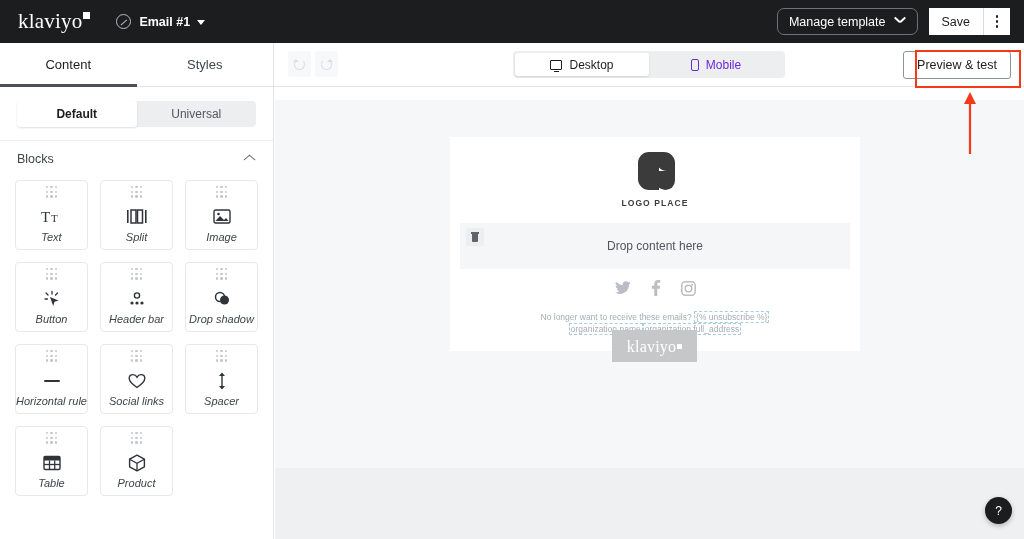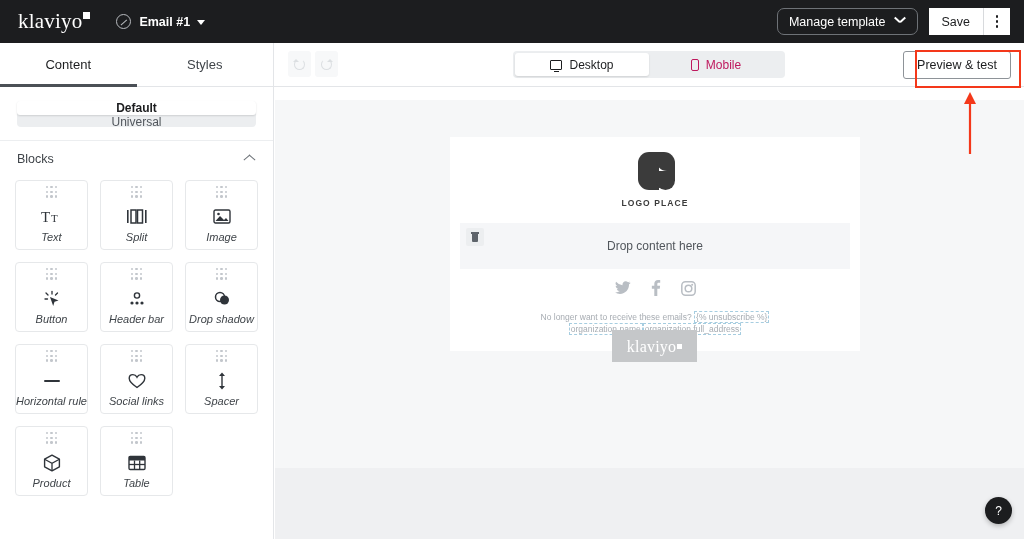--- a/index.html
+++ b/index.html
@@ -77,21 +77,21 @@
     font-size: 13px; color: #3f4449; cursor: pointer; position: relative;
   }
   .side-tab.active { color: #1c1d1f; }
   .side-tab.active::after {
     content: ""; position: absolute; left: 0; right: 0; bottom: -1px;
     height: 3px; background: #4b5056;
   }
   .segwrap { padding: 14px 17px 13px 17px; }
   .segment {
     display: flex; background: #eceef0; border-radius: 4px;
-    height: 26px; padding: 0; flex-direction: column;
+    height: 26px; padding: 0;
   }
   .seg-item {
     flex: 1; display: flex; align-items: center; justify-content: center;
     font-size: 12px; color: #52575d; border-radius: 3px; cursor: pointer;
   }
   .seg-item.active {
     background: #ffffff; color: #1c1d1f; font-weight: bold;
     box-shadow: 0 1px 2px rgba(0,0,0,.13);
   }
   .sec-head {
@@ -144,21 +144,21 @@
     content: ""; position: absolute; left: -2.2px; top: -1px;
     border-left: 3px solid transparent; border-right: 3px solid transparent;
     border-bottom: 3.6px solid #dcdfe2;
   }
   .device-toggle {
     position: absolute; left: 50%; transform: translateX(-50%); top: 8px;
     display: flex; background: #eceef0; border-radius: 4px; padding: 2px; width: 272px; height: 27px;
   }
   .dev-item {
     flex: 1; display: flex; align-items: center; justify-content: center; gap: 7px;
-    font-size: 12px; color: #be185d; border-radius: 3px; cursor: pointer;
+    font-size: 12px; color: #6d28d9; border-radius: 3px; cursor: pointer;
   }
   .dev-item.active { background: #ffffff; color: #1c1d1f; box-shadow: 0 1px 2px rgba(0,0,0,.12); }
   .mon { width: 12px; height: 10px; border: 1.4px solid currentColor; border-radius: 1px; position: relative; }
   .mon::after { content: ""; position: absolute; left: 2.5px; bottom: -3.6px; width: 5px; height: 1.4px; background: currentColor; }
   .phone { width: 8px; height: 12px; border: 1.4px solid currentColor; border-radius: 2px; }
   .btn-preview {
     position: absolute; right: 13px; top: 8px; height: 28px; padding: 0 13px;
     background: #ffffff; border: 1px solid #8e9398; border-radius: 3px;
     font-size: 12.5px; color: #1c1d1f; cursor: pointer;
     display: flex; align-items: center;
@@ -495,50 +495,50 @@
             <i></i>
             <i></i>
             <i></i>
             <i></i>
             <i></i>
             <i></i>
             <i></i>
             <i></i>
           </span>
         <span class="block-ico">
-          <svg width="18" height="18" viewBox="0 0 18 18">
-              <path d="M9 1.2 L16.4 5.2 L16.4 12.8 L9 16.8 L1.6 12.8 L1.6 5.2 Z" fill="none" stroke="#2f343a" stroke-width="1.4" stroke-linejoin="round"></path>
-              <path d="M1.6 5.2 L9 9.2 L16.4 5.2 M9 9.2 L9 16.8" fill="none" stroke="#2f343a" stroke-width="1.3"></path>
-            </svg>
-        </span>
-        <span class="block-lbl">Product</span>
-      </div>
-
-      <div class="block-card">
-        <span class="grip">
-            <i></i>
-            <i></i>
-            <i></i>
-            <i></i>
-            <i></i>
-            <i></i>
-            <i></i>
-            <i></i>
-            <i></i>
-          </span>
-        <span class="block-ico">
           <svg width="18" height="16" viewBox="0 0 18 16">
               <rect x="1" y="1.5" width="16" height="13" rx="1.2" fill="none" stroke="#2f343a" stroke-width="1.4"></rect>
               <rect x="1" y="1.5" width="16" height="4" fill="#2f343a"></rect>
               <line x1="1" y1="9.5" x2="17" y2="9.5" stroke="#2f343a" stroke-width="1.3"></line>
               <line x1="6.5" y1="5.5" x2="6.5" y2="14.5" stroke="#2f343a" stroke-width="1.3"></line>
               <line x1="11.7" y1="5.5" x2="11.7" y2="14.5" stroke="#2f343a" stroke-width="1.3"></line>
             </svg>
         </span>
         <span class="block-lbl">Table</span>
+      </div>
+
+      <div class="block-card">
+        <span class="grip">
+            <i></i>
+            <i></i>
+            <i></i>
+            <i></i>
+            <i></i>
+            <i></i>
+            <i></i>
+            <i></i>
+            <i></i>
+          </span>
+        <span class="block-ico">
+          <svg width="18" height="18" viewBox="0 0 18 18">
+              <path d="M9 1.2 L16.4 5.2 L16.4 12.8 L9 16.8 L1.6 12.8 L1.6 5.2 Z" fill="none" stroke="#2f343a" stroke-width="1.4" stroke-linejoin="round"></path>
+              <path d="M1.6 5.2 L9 9.2 L16.4 5.2 M9 9.2 L9 16.8" fill="none" stroke="#2f343a" stroke-width="1.3"></path>
+            </svg>
+        </span>
+        <span class="block-lbl">Product</span>
       </div>
 
     </div>
   </div>
 
   <div class="toolbar">
     <div class="undo-redo">
       <div class="ur-btn">
           <span class="arc"></span>
         </div>

